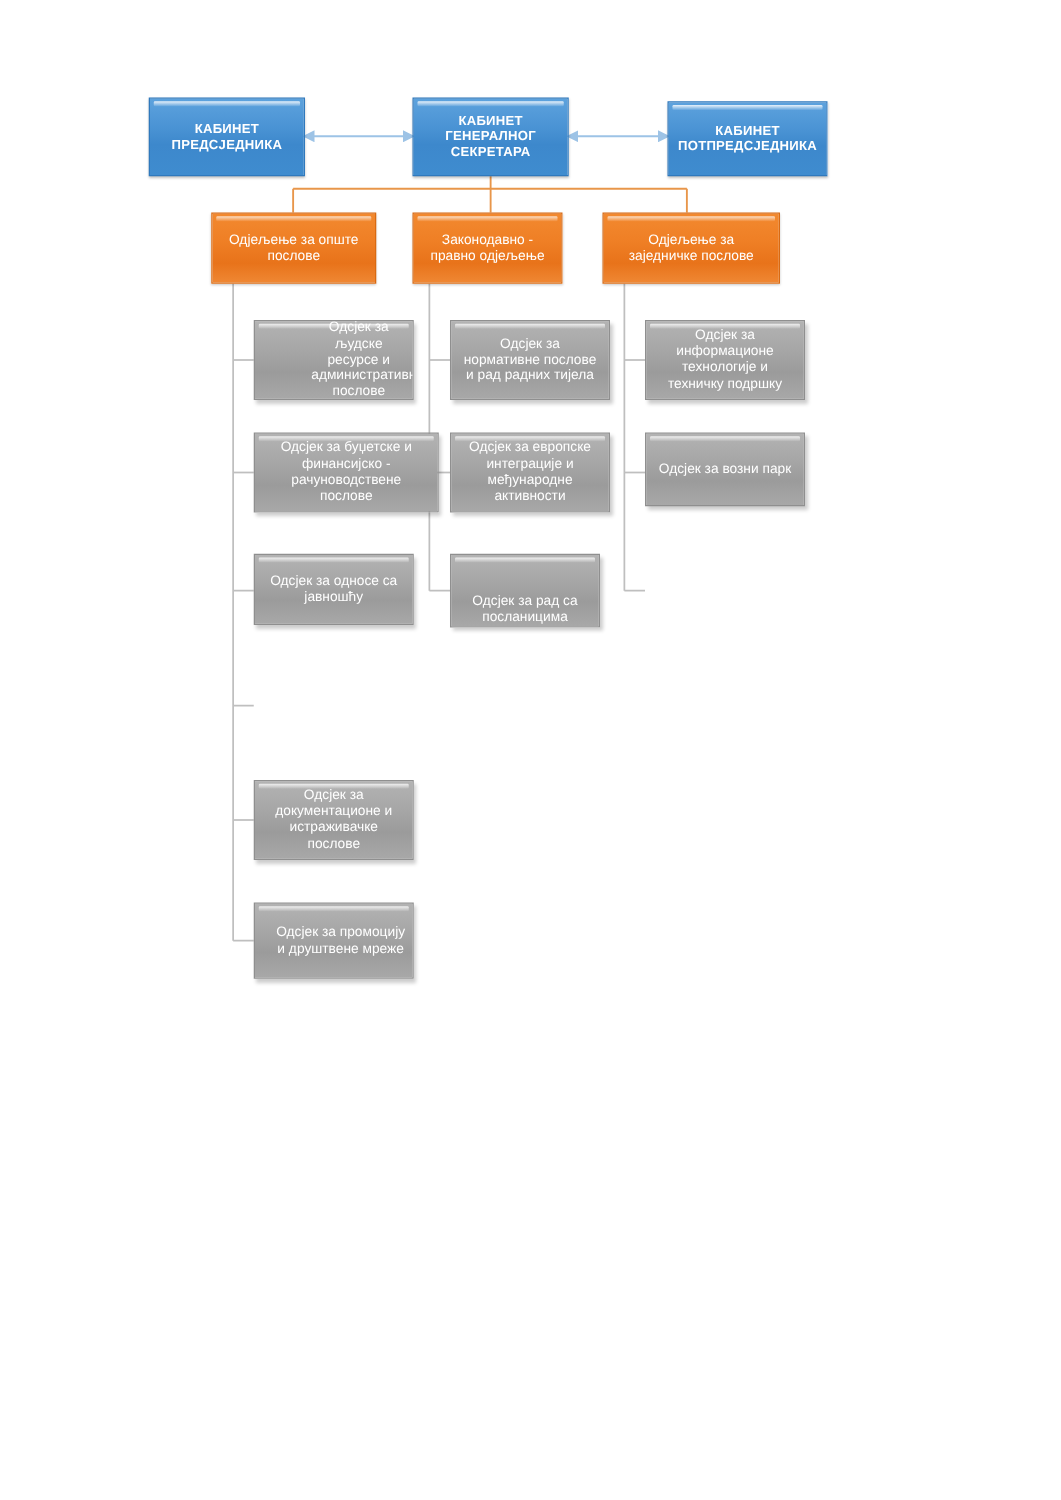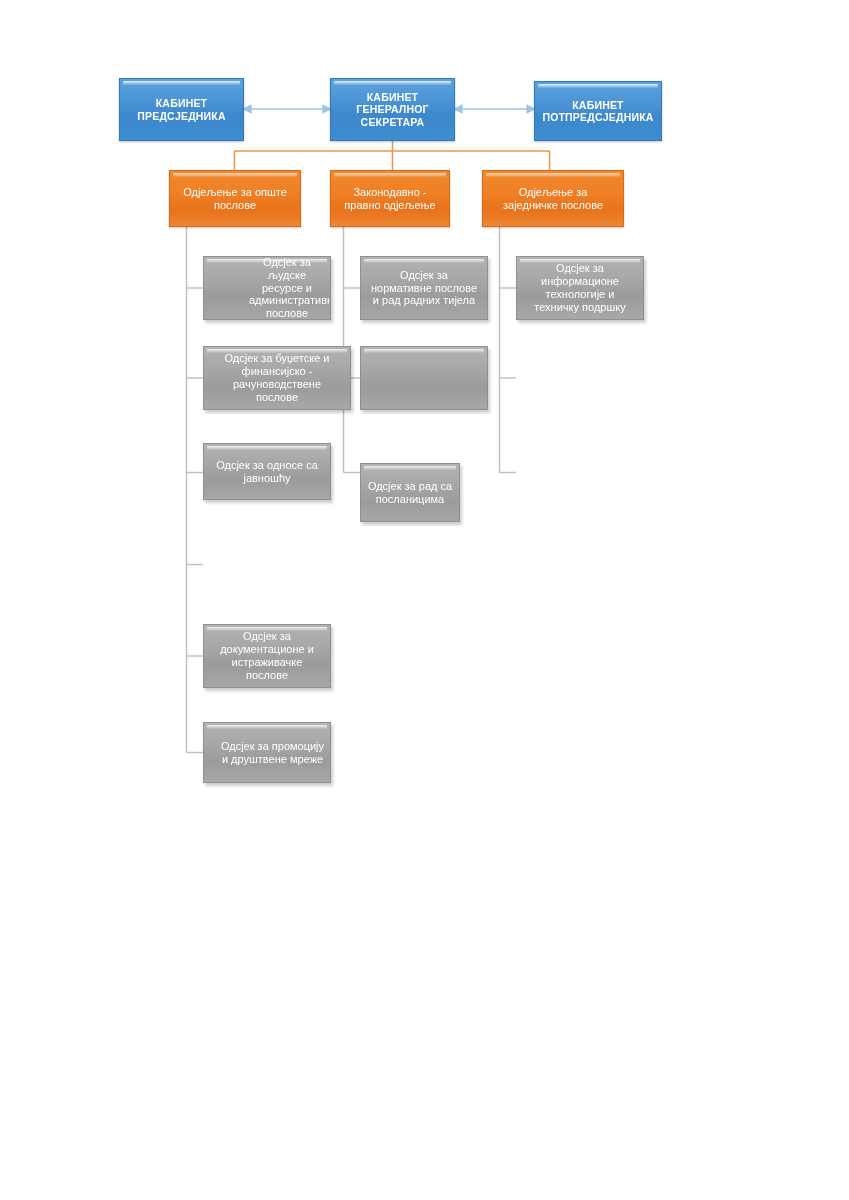--- a/index.html
+++ b/index.html
@@ -225,28 +225,36 @@
   </div>
 
   <div class="node gray" style="left: 360px; top: 256px; width: 128px; height: 64px;">
     <span class="bevel"></span>
     <span class="label">Одсјек за
 нормативне послове
 и рад радних тијела</span>
   </div>
   <div class="node gray" style="left: 360px; top: 346px; width: 128px; height: 64px;">
     <span class="bevel"></span>
-  </div>
-  <div class="node gray" style="left: 360px; top: 463px; width: 100px; height: 59px;">
+    <span class="label">Одсјек за европске
+интеграције и
+међународне
+активности</span>
+  </div>
+  <div class="node gray" style="left: 360px; top: 443px; width: 120px; height: 59px; align-items: flex-end;">
     <span class="bevel"></span>
     <span class="label">Одсјек за рад са
 посланицима</span>
   </div>
 
   <div class="node gray" style="left: 516px; top: 256px; width: 128px; height: 64px;">
     <span class="bevel"></span>
     <span class="label">Одсјек за
 информационе
 технологије и
 техничку подршку</span>
   </div>
+  <div class="node gray" style="left: 516px; top: 346px; width: 128px; height: 59px;">
+    <span class="bevel"></span>
+    <span class="label">Одсјек за возни парк</span>
+  </div>
 
 </div>
 
 </body></html>

